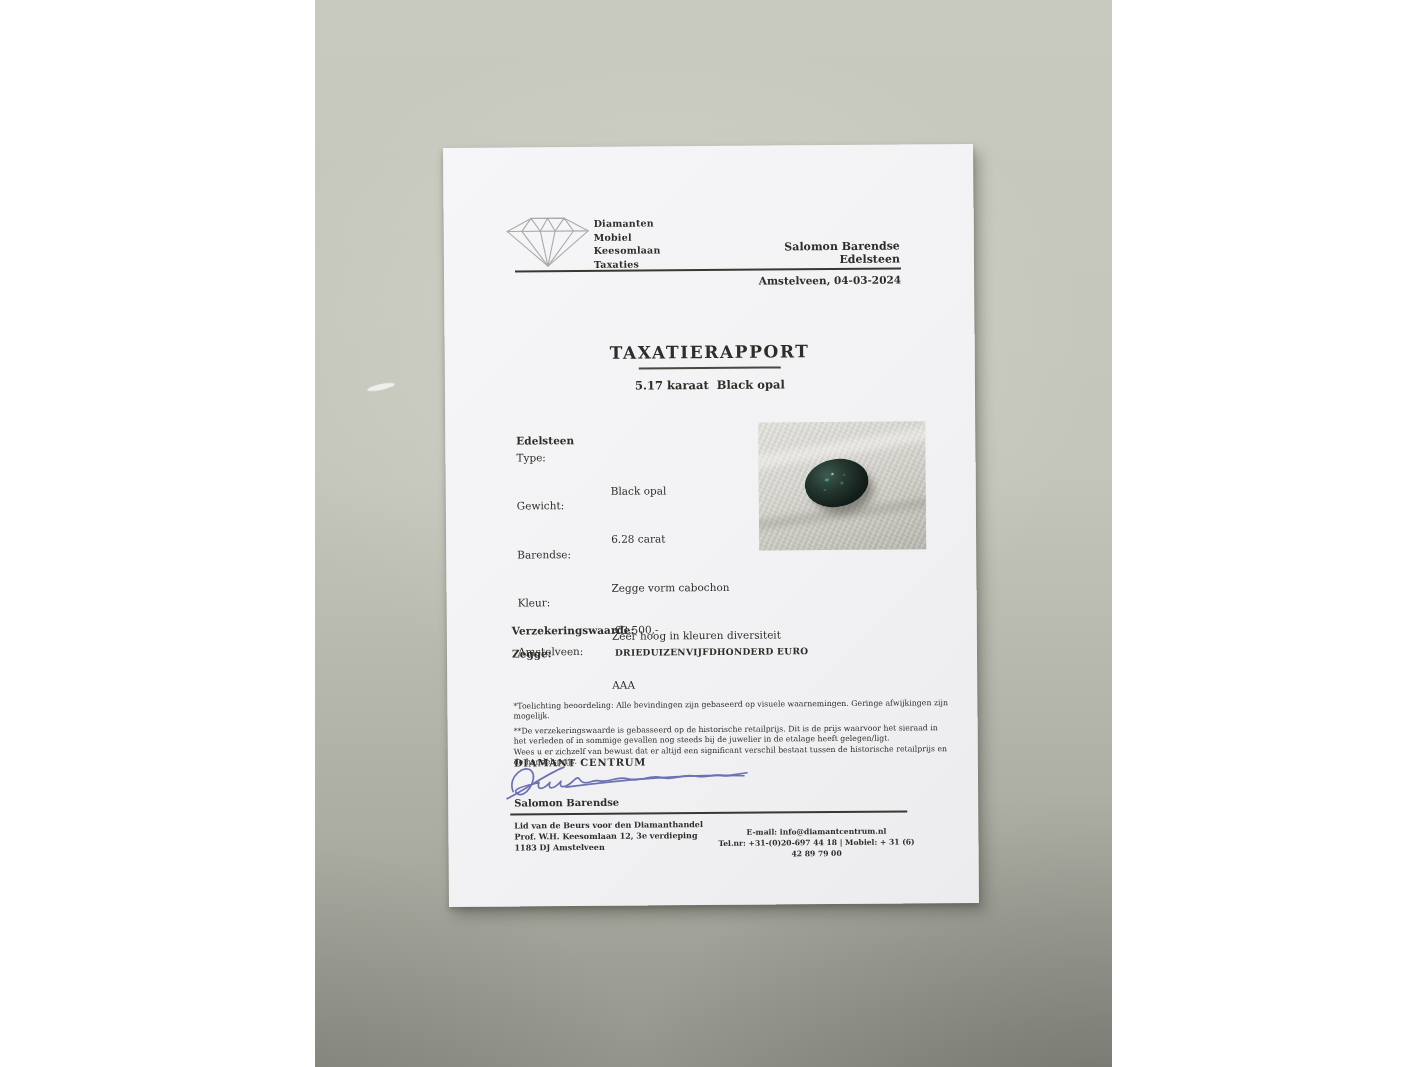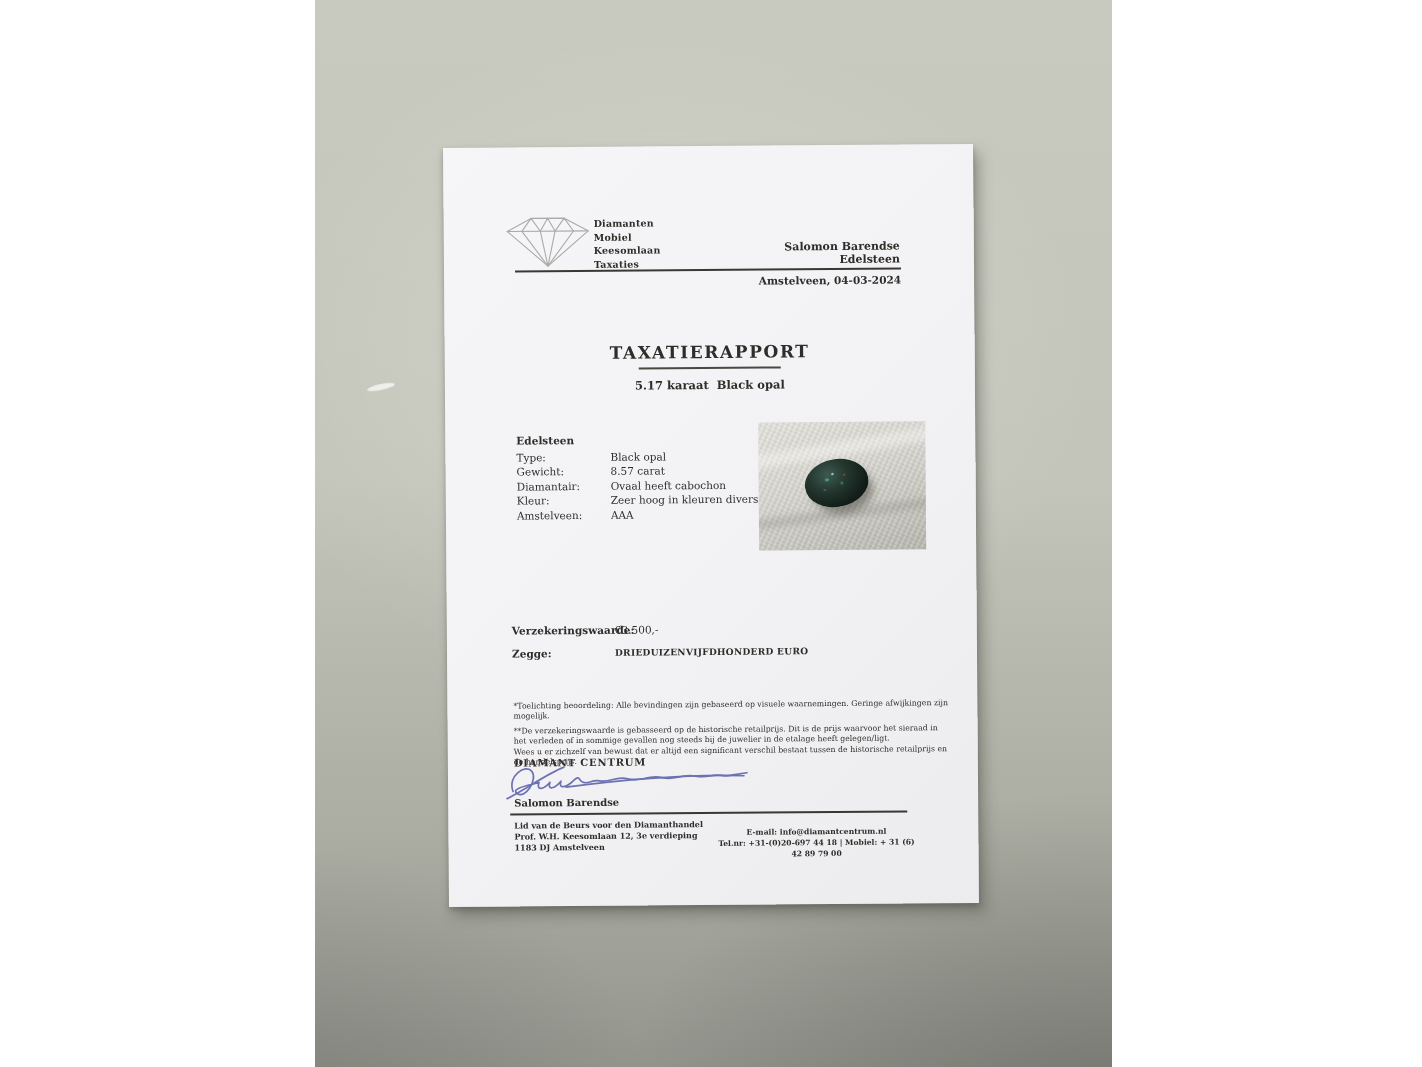--- a/index.html
+++ b/index.html
@@ -38,21 +38,21 @@
   
   .title-block{left:0;top:196px;width:100%;text-align:center;}
   .report-title{font-size:17px;font-weight:700;letter-spacing:1.6px;}
   .title-rule{width:142px;height:1.8px;background:#4a4843;margin:5px auto 0 auto;}
   .report-subtitle{font-size:11.5px;font-weight:700;margin-top:9px;white-space:pre;}
   
   .gem-section{left:71px;top:286px;font-size:10.5px;line-height:14.6px;}
   .gem-section-title{font-weight:700;margin-bottom:2px;}
   .gem-row{display:flex;}
   .gem-label{width:94px;}
-  .gem-value{white-space:pre;}
+  .gem-value{white-space:pre;margin-top:34px;}
   
   .gem-photo{
     left:313px;top:277px;width:167px;height:128px;overflow:hidden;
     background:
       repeating-linear-gradient(115deg, rgba(255,255,255,0.25) 0px, rgba(255,255,255,0) 2px, rgba(120,118,110,0.10) 3px, rgba(255,255,255,0) 5px),
       repeating-linear-gradient(25deg, rgba(255,255,255,0.12) 0px, rgba(160,158,150,0.10) 2px, rgba(255,255,255,0.12) 4px),
       linear-gradient(160deg,#e2e1db 0%,#d6d5cf 40%,#c2c1b9 75%,#b2b1a9 100%);
   }
   .gem-fold{
     position:absolute;left:-10px;top:18px;width:200px;height:14px;
@@ -129,25 +129,25 @@
     </div>
 
     <div class="abs gem-section">
       <div class="gem-section-title">Edelsteen</div>
       <div class="gem-row">
         <div class="gem-label">Type:</div>
         <div class="gem-value">Black opal</div>
       </div>
       <div class="gem-row">
         <div class="gem-label">Gewicht:</div>
-        <div class="gem-value">8.57 carat</div>
-      </div>
-      <div class="gem-row">
-        <div class="gem-label">Diamantair:</div>
-        <div class="gem-value">Ovaal heeft cabochon</div>
+        <div class="gem-value">6.28 carat</div>
+      </div>
+      <div class="gem-row">
+        <div class="gem-label">Barendse:</div>
+        <div class="gem-value">Zegge vorm cabochon</div>
       </div>
       <div class="gem-row">
         <div class="gem-label">Kleur:</div>
         <div class="gem-value">Zeer hoog in kleuren diversiteit</div>
       </div>
       <div class="gem-row">
         <div class="gem-label">Amstelveen:</div>
         <div class="gem-value">AAA</div>
       </div>
     </div>

